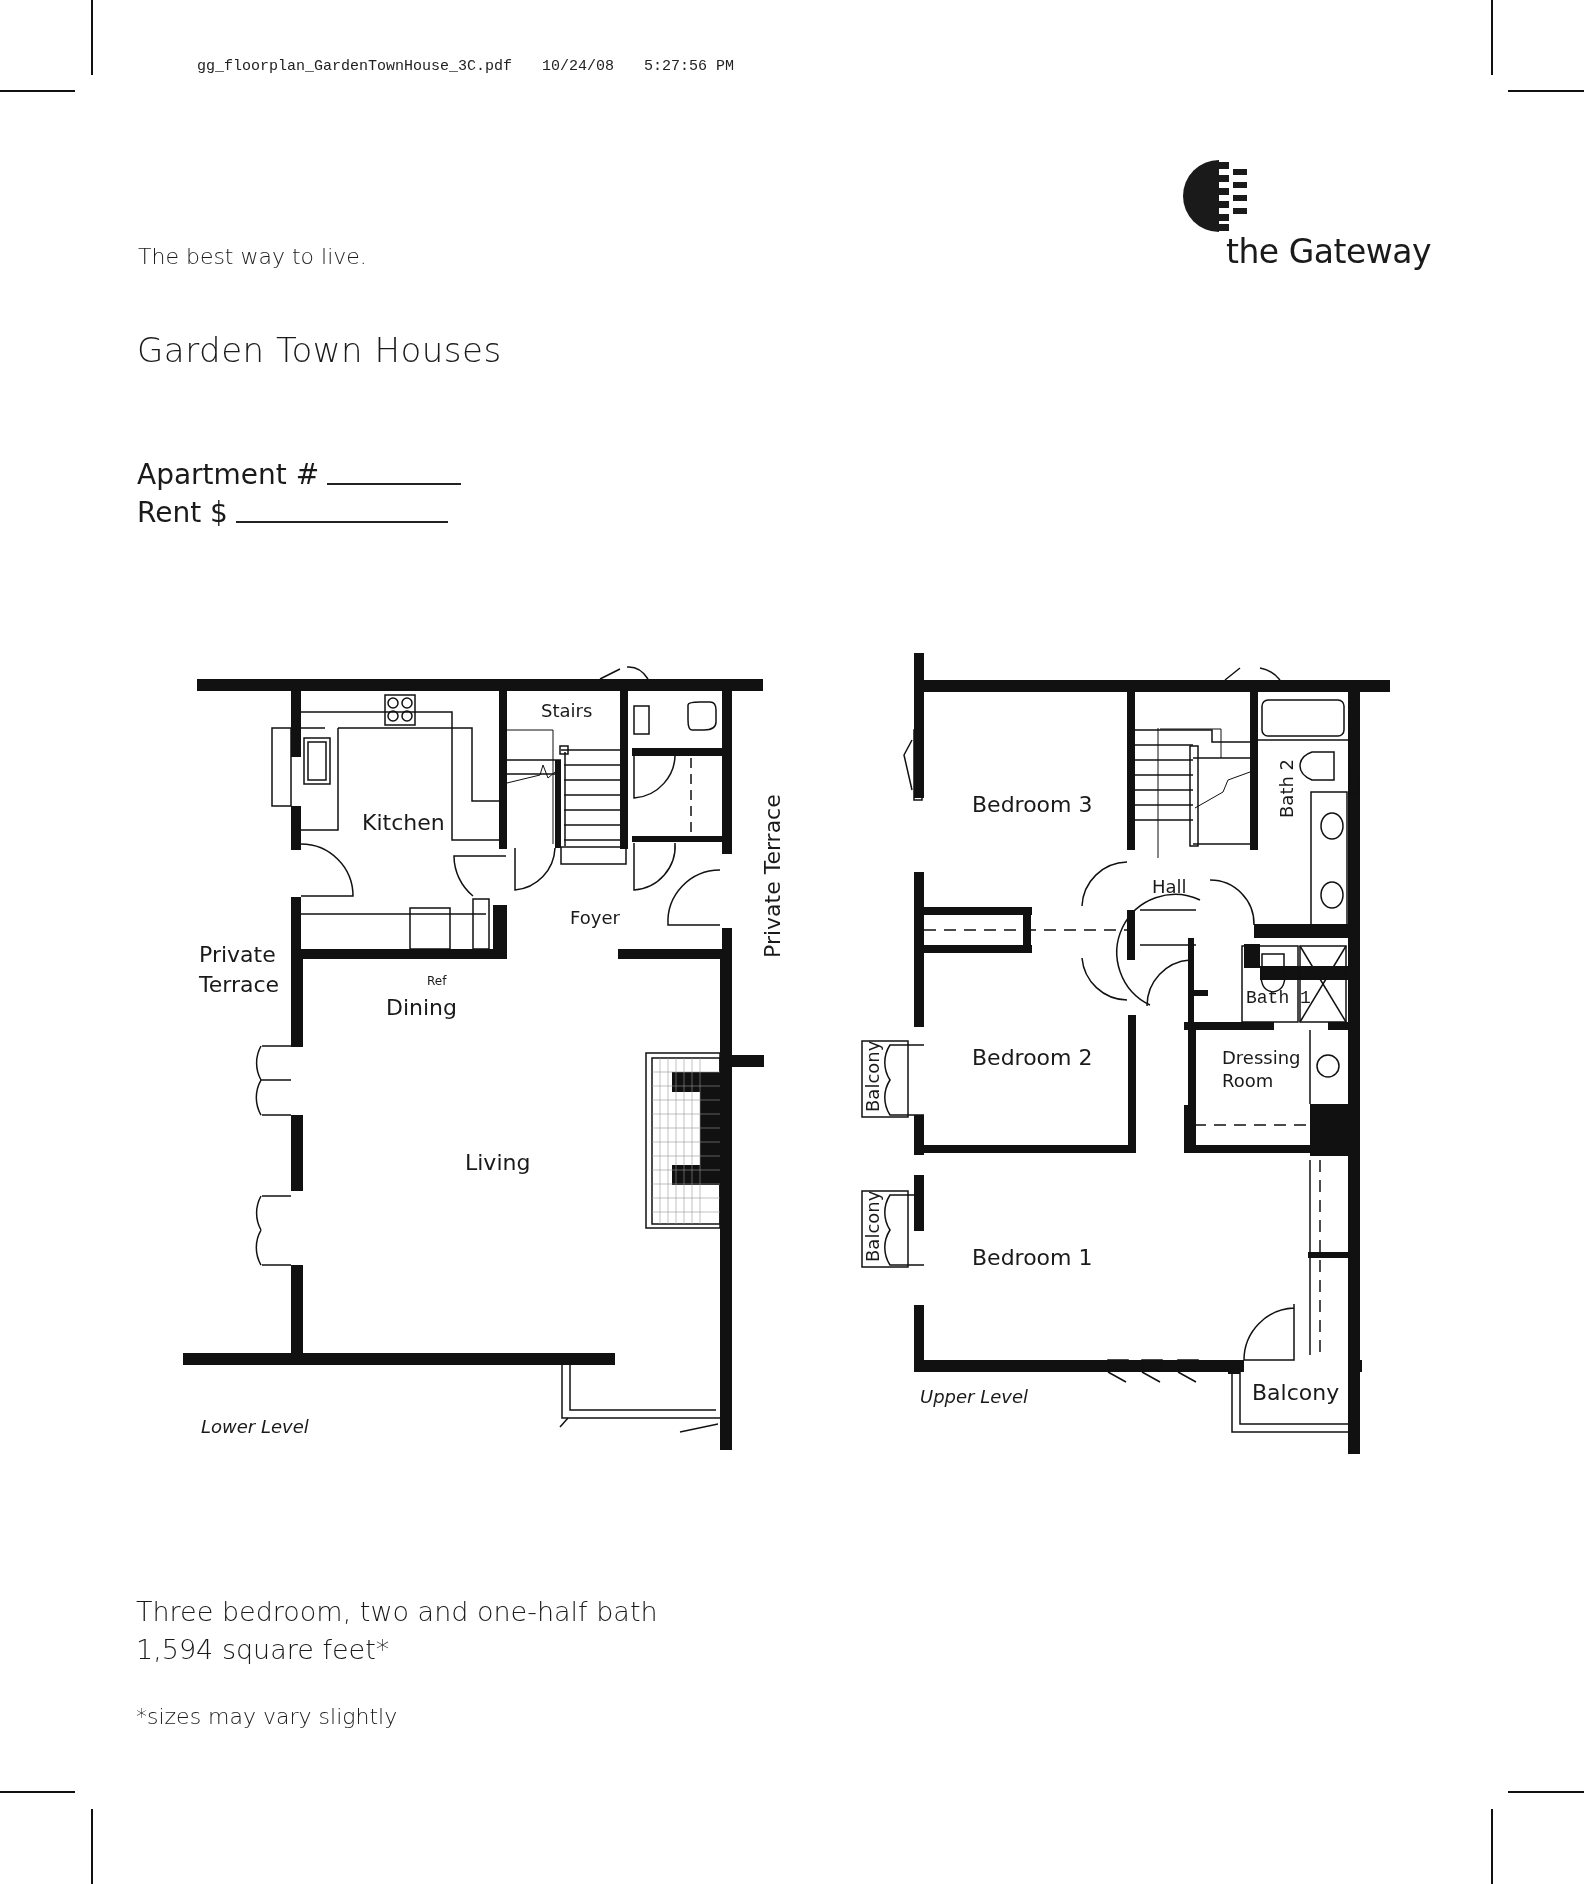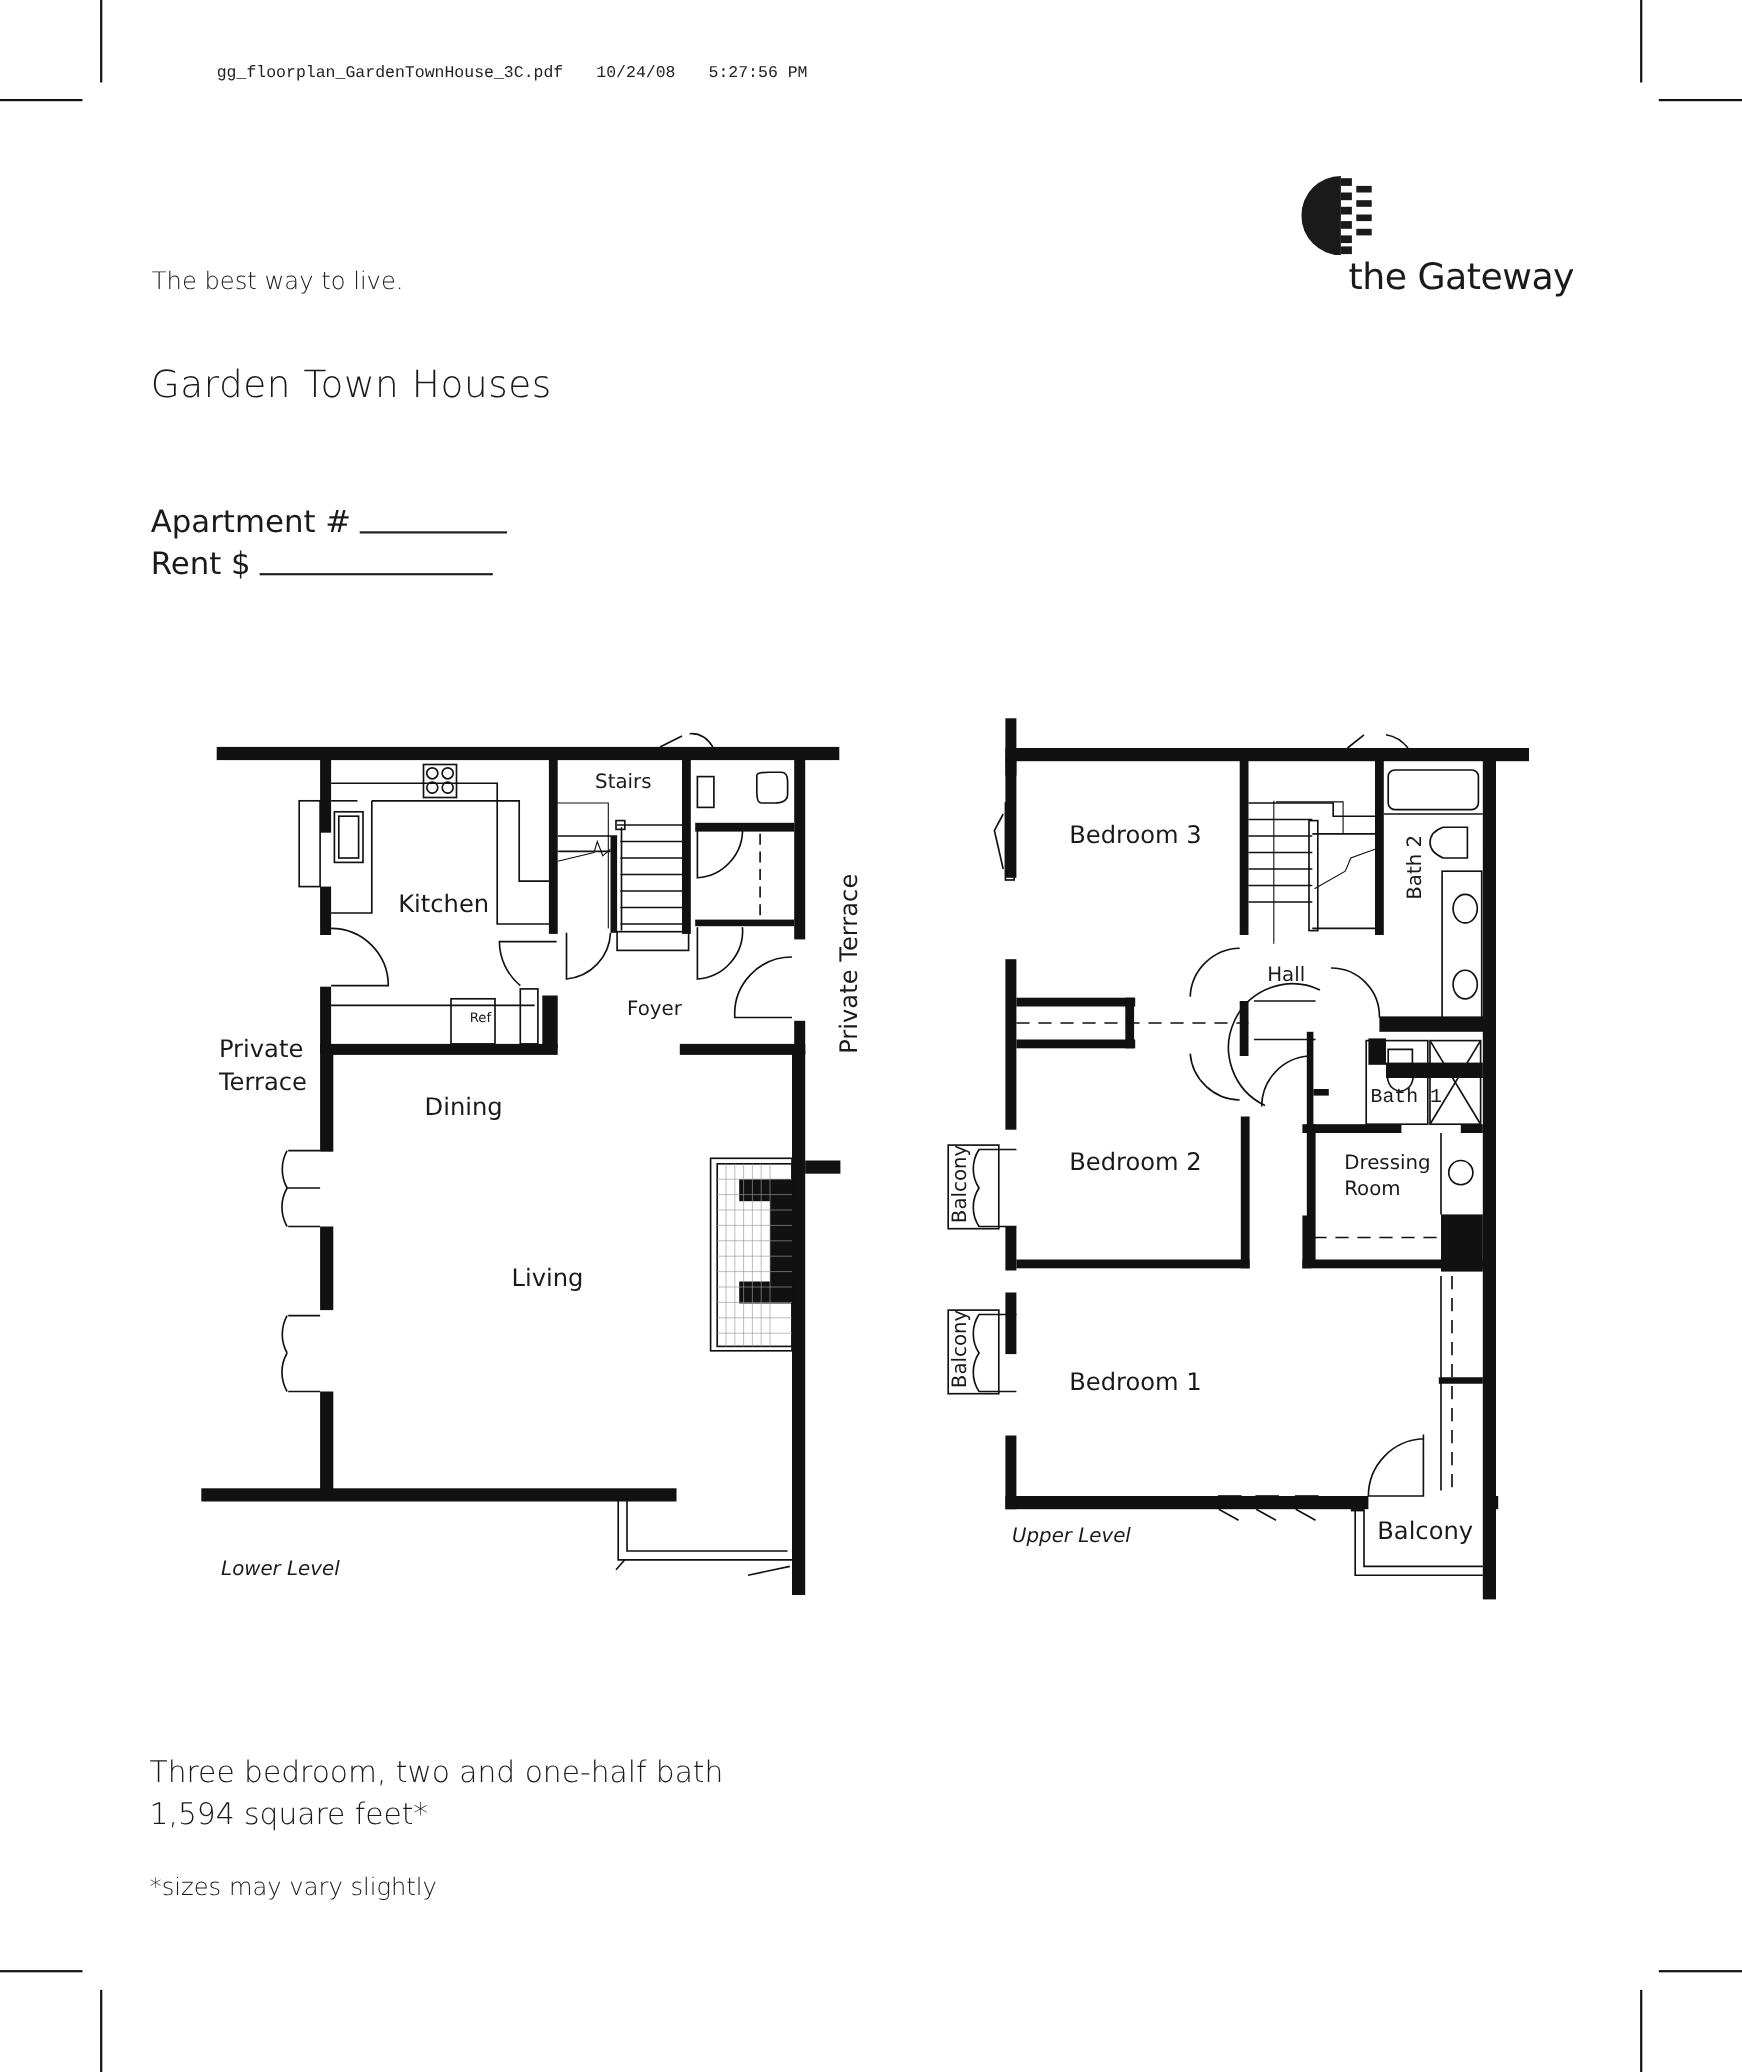--- a/index.html
+++ b/index.html
@@ -278,30 +278,30 @@
     <path d="M1294 1304 L1294 1360 L1244 1360 A52 52 0 0 1 1294 1308"></path>
     <polyline points="1232,1372 1232,1432 1348,1432"></polyline>
     <polyline points="1240,1372 1240,1424 1348,1424"></polyline>
 
     <rect x="1350" y="770" width="8" height="24"></rect>
   </g>
 </svg>
 
 <div class="room-label small" style="left:541px;top:700px;">Stairs</div>
 <div class="room-label" style="left:362px;top:810px;">Kitchen</div>
-<div class="room-label tiny" style="left:427px;top:918px;">Ref</div>
+<div class="room-label tiny" style="left:427px;top:974px;">Ref</div>
 <div class="room-label small" style="left:570px;top:907px;">Foyer</div>
 <div class="room-label" style="left:199px;top:942px;">Private</div>
 <div class="room-label" style="left:199px;top:972px;">Terrace</div>
 <div class="room-label vert" style="left:760px;top:958px;">Private Terrace</div>
 <div class="room-label" style="left:386px;top:995px;">Dining</div>
 <div class="room-label" style="left:465px;top:1150px;">Living</div>
 <div class="room-label italic" style="left:201px;top:1383px;margin-top:33px;">Lower Level</div>
 
-<div class="room-label" style="left:972px;top:747px;">Bedroom 3</div>
+<div class="room-label" style="left:972px;top:792px;">Bedroom 3</div>
 <div class="room-label small" style="left:1152px;top:876px;">Hall</div>
 <div class="room-label small vert" style="left:1276px;top:818px;">Bath 2</div>
 <div class="room-label small" style="left:1246px;top:988px;font-family:Liberation Mono, monospace;">Bath 1</div>
 <div class="room-label" style="left:972px;top:1045px;">Bedroom 2</div>
 <div class="room-label small" style="left:1222px;top:1047px;text-align:center;">Dressing</div>
 <div class="room-label small" style="left:1222px;top:1070px;">Room</div>
 <div class="room-label" style="left:972px;top:1245px;">Bedroom 1</div>
 <div class="room-label small vert" style="left:862px;top:1112px;">Balcony</div>
 <div class="room-label small vert" style="left:862px;top:1262px;">Balcony</div>
 <div class="room-label" style="left:1252px;top:1380px;">Balcony</div>

